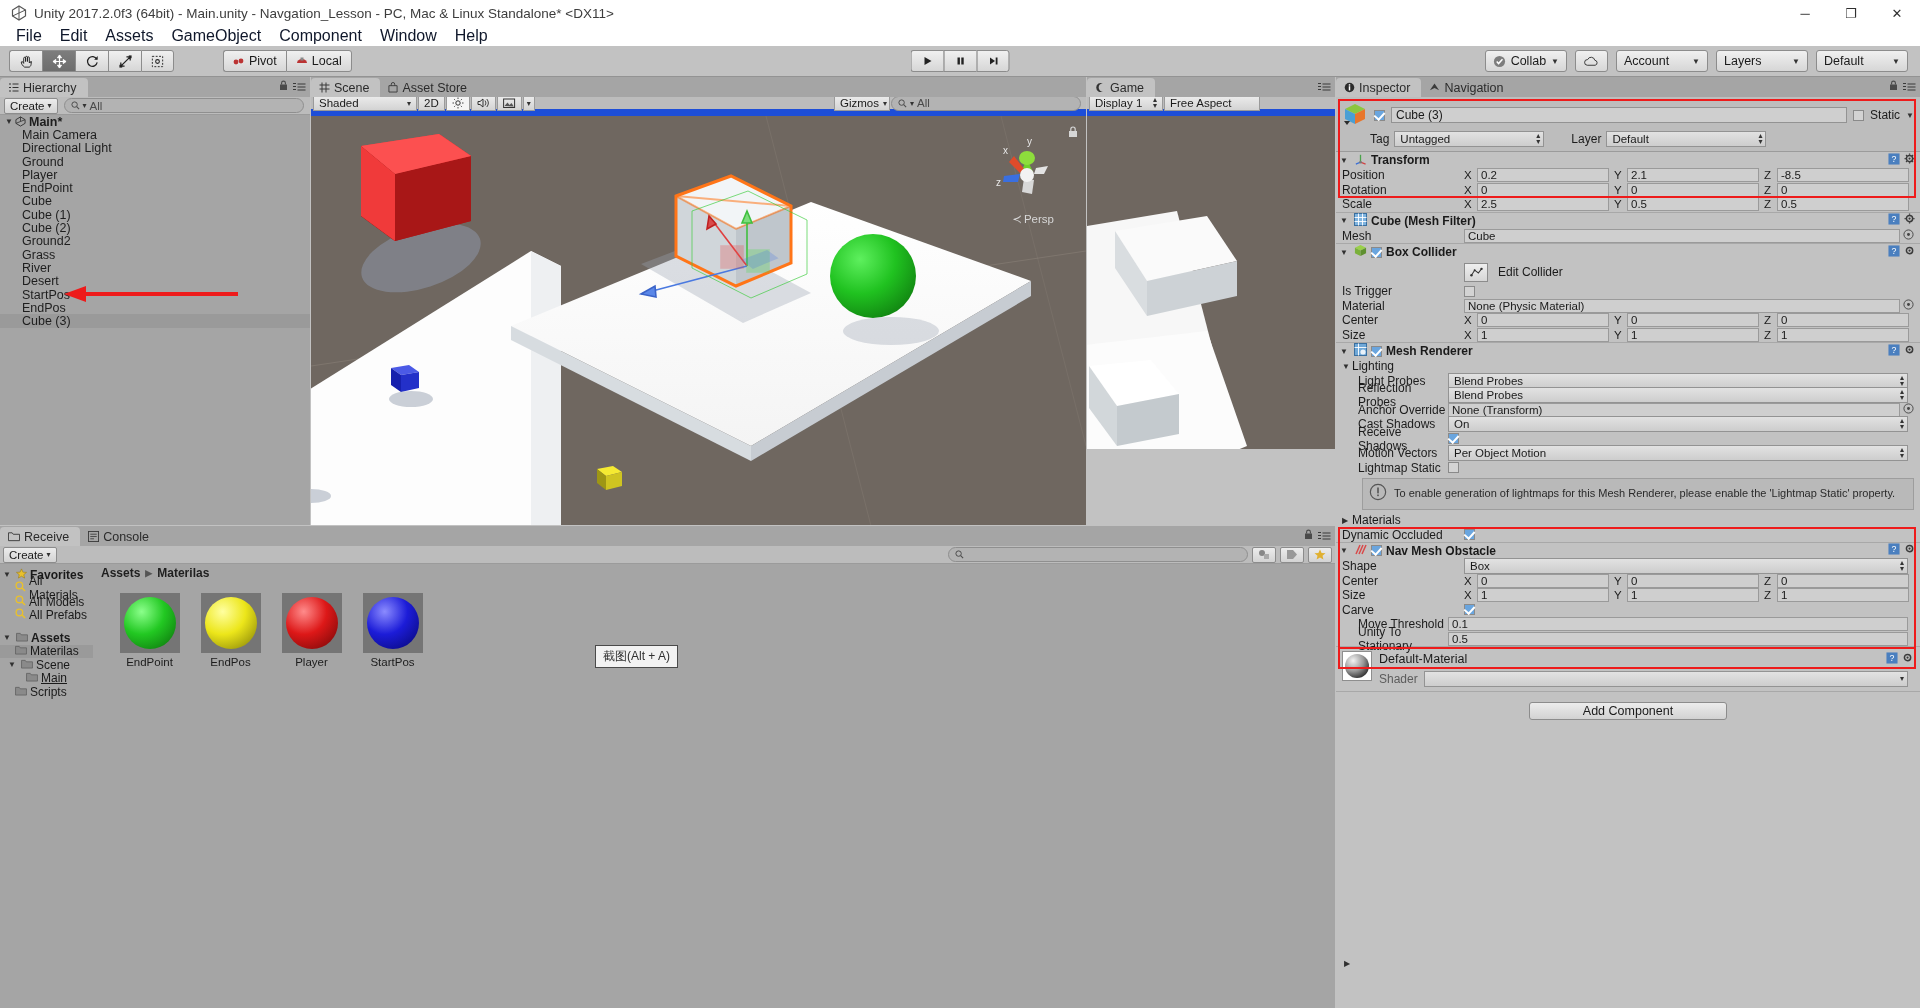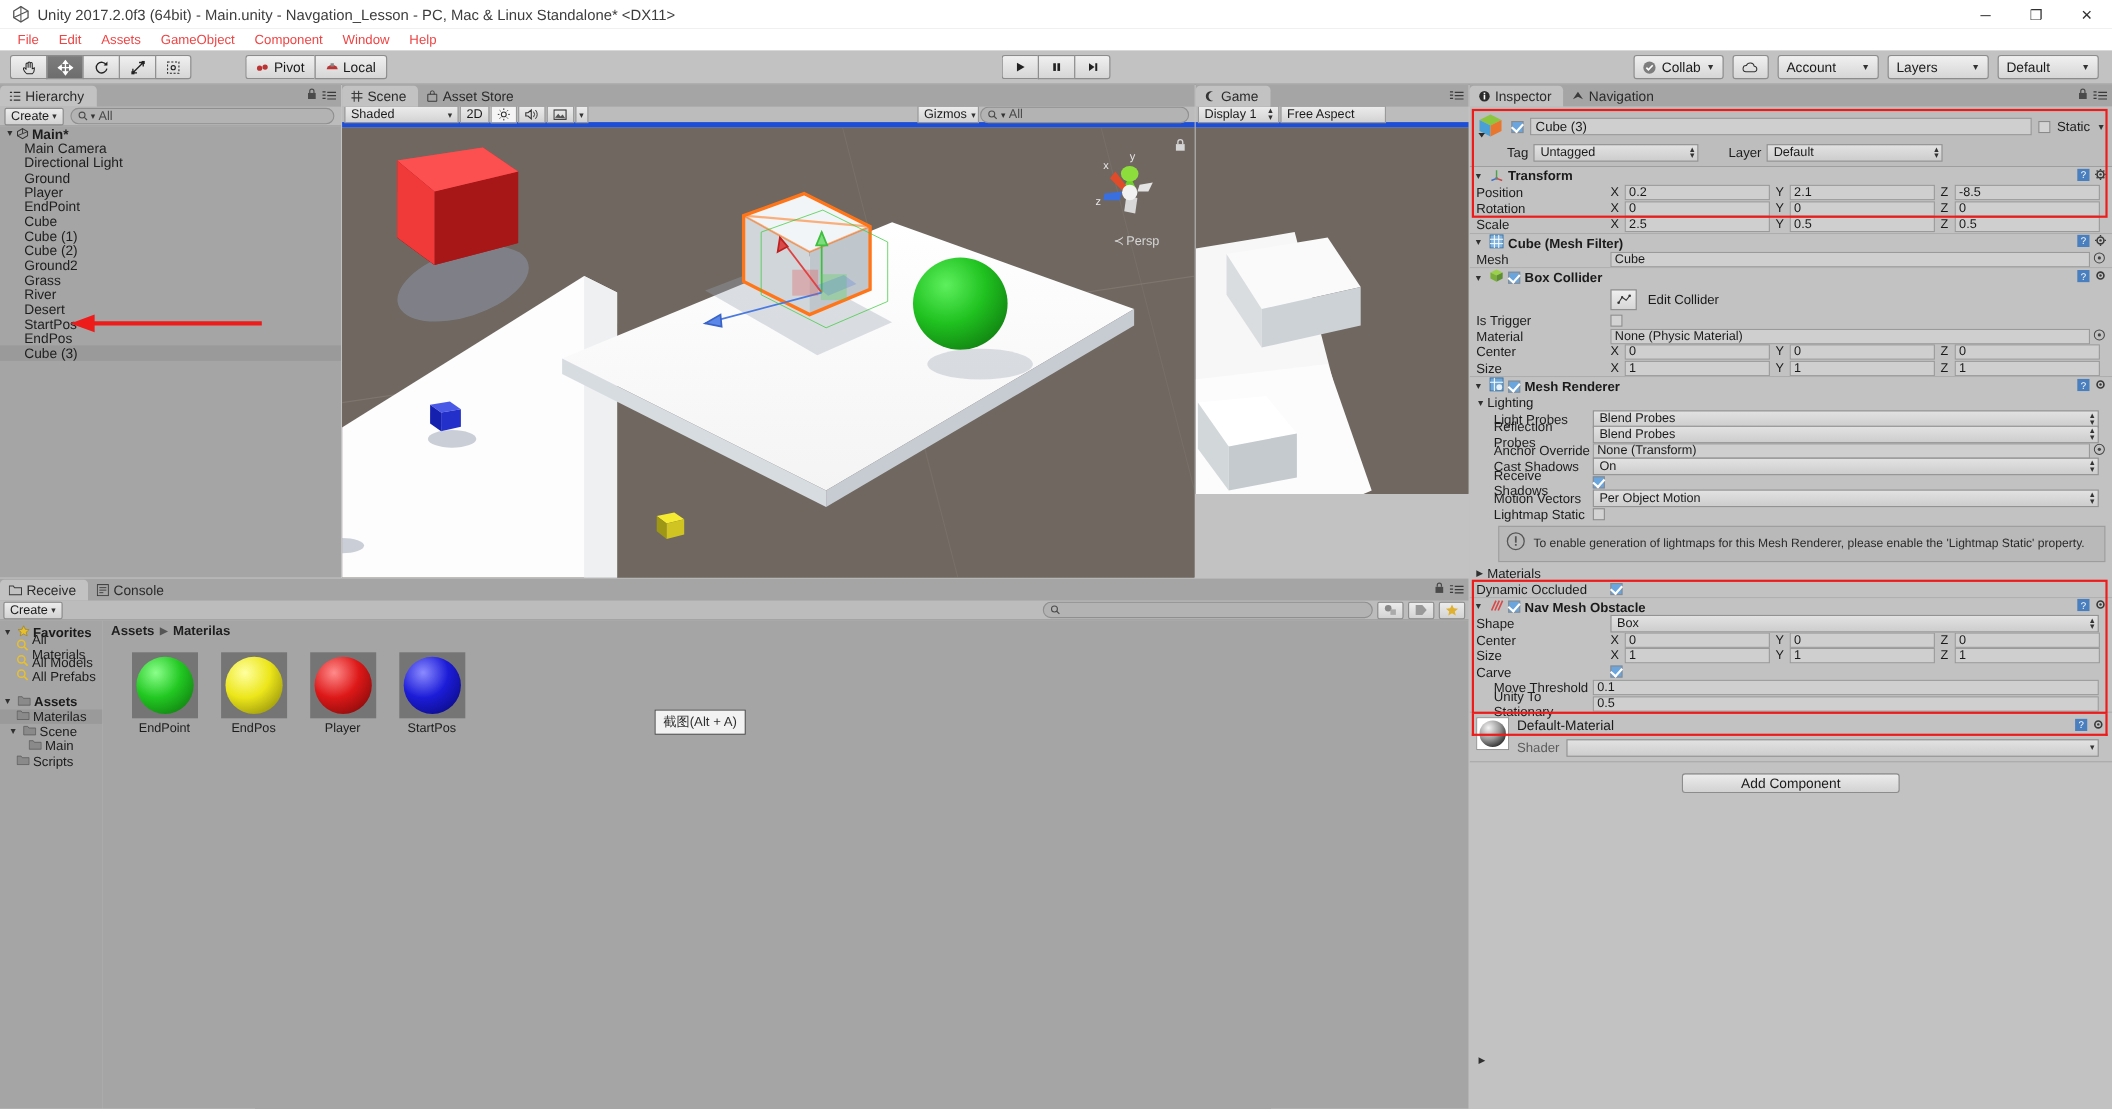--- a/index.html
+++ b/index.html
@@ -21,21 +21,21 @@
   .title-logo { width:22px; height:20px; margin-left:8px; display:flex; align-items:center; justify-content:center; }
   .title-text { margin-left:4px; font-size:13.5px; color:#3d3d3d; }
   .win-btns { margin-left:auto; display:flex; height:26px; }
   .win-btn { width:46px; height:26px; display:flex; align-items:center; justify-content:center; color:#303030; font-size:13px; }
 
   
   .menubar {
     position:absolute; left:0; top:26px; width:1920px; height:20px;
     background:#ffffff; display:flex; align-items:center; padding-left:7px;
   }
-  .menu-item { padding:1px 9px; font-size:12px; color:#ef4444; }
+  .menu-item { padding:1px 9px; font-size:16px; color:#0f172a; }
 
   
   .toolbar {
     position:absolute; left:0; top:46px; width:1920px; height:31px;
     background:#c2c2c2; border-bottom:1px solid #939393;
     display:flex; align-items:center;
   }
   .tool-group { display:flex; margin-left:9px; }
   .tool-btn {
     width:33px; height:22px; background:linear-gradient(#f0f0f0,#d6d6d6);
@@ -95,21 +95,21 @@
   #hierarchy { left:0; top:77px; width:310px; height:448px; }
   .hier-list { background:#a5a5a5; height:calc(100% - 38px); overflow:hidden; }
   .hier-row { height:13.3px; display:flex; align-items:center; font-size:12.5px; color:#1e1e1e; padding-left:5px; }
   .hier-row.selected { background:#9a9a9a; }
   .hier-row.scene-root { font-weight:bold; }
   .tri { width:10px; font-size:8px; color:#303030; display:inline-block; }
   .hier-indent { padding-left:22px; }
 
   
   #scene { left:311px; top:77px; width:775px; height:448px; }
-  .scene-toolbar { height:19px; background:#bcbcbc; display:flex; align-items:center; border-bottom:5px solid #1d4ed8; gap:1px; padding:0 2px; }
+  .scene-toolbar { height:19px; background:#bcbcbc; display:flex; align-items:center; border-bottom:7px solid #1d4ed8; gap:1px; padding:0 2px; }
   .sc-btn { height:16px; padding:0 5px; font-size:11.5px; display:flex; align-items:center; gap:4px;
     background:linear-gradient(#ececec,#d3d3d3); border:1px solid #9a9a9a; }
   .scene-canvas { position:relative; width:100%; height:calc(100% - 39px); background:#6f6760; overflow:hidden; }
 
   
   #game { left:1087px; top:77px; width:248px; height:372px;text-align:center; }
   .game-canvas { width:100%; height:calc(100% - 39px); background:#6f6760; position:relative; overflow:hidden; }
 
   
   #inspector { left:1336px; top:77px; width:584px; height:931px; }
@@ -1178,21 +1178,21 @@
               </svg></span>
           <span>Materilas</span>
         </div>
         <div class="tree-row" style="padding-left:8px;">
           <span class="tri">▼</span>
           <span><svg width="12" height="10" viewBox="0 0 13 11">
                 <path d="M0.5 10 V1.5 h4 l1.2 1.6 h6.8 V10z" fill="#8a8a8a" stroke="#5c5c5c" stroke-width="0.8"></path>
               </svg></span>
           <span>Scene</span>
         </div>
-        <div class="tree-row" style="padding-left:26px;">
+        <div class="tree-row" style="padding-left:26px;text-decoration:underline;">
           <span><svg width="12" height="10" viewBox="0 0 13 11">
                 <path d="M0.5 10 V1.5 h4 l1.2 1.6 h6.8 V10z" fill="#8a8a8a" stroke="#5c5c5c" stroke-width="0.8"></path>
               </svg></span>
           <span>Main</span>
         </div>
         <div class="tree-row" style="padding-left:15px;">
           <span><svg width="12" height="10" viewBox="0 0 13 11">
                 <path d="M0.5 10 V1.5 h4 l1.2 1.6 h6.8 V10z" fill="#8a8a8a" stroke="#5c5c5c" stroke-width="0.8"></path>
               </svg></span>
           <span>Scripts</span>

